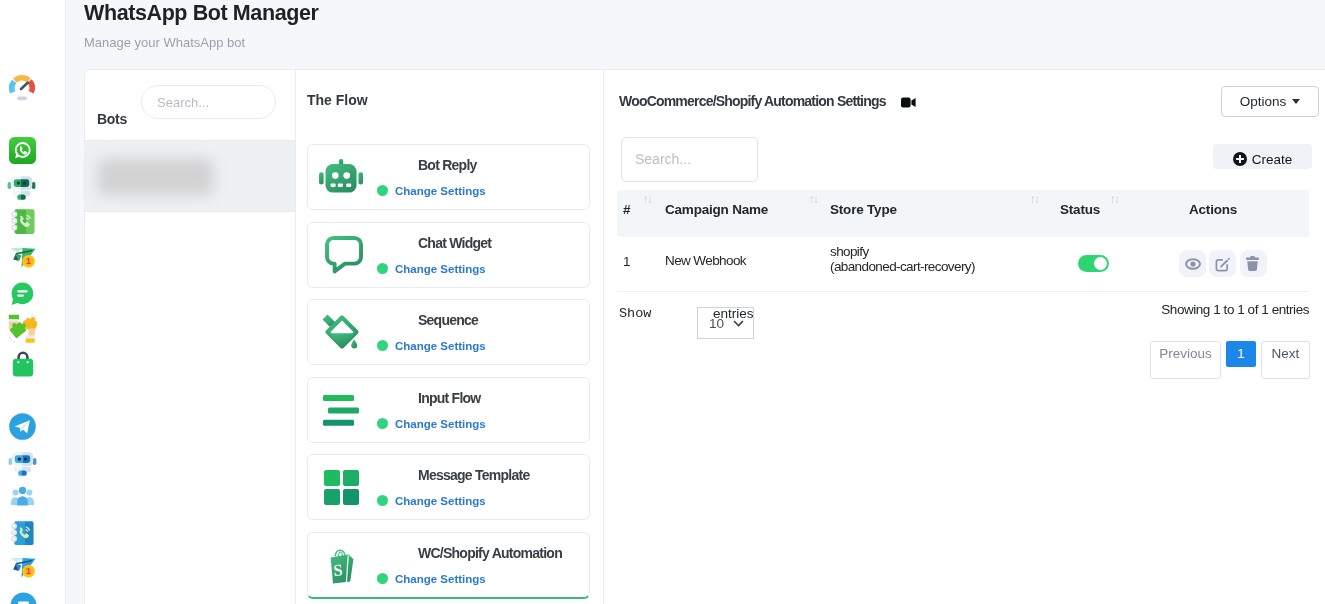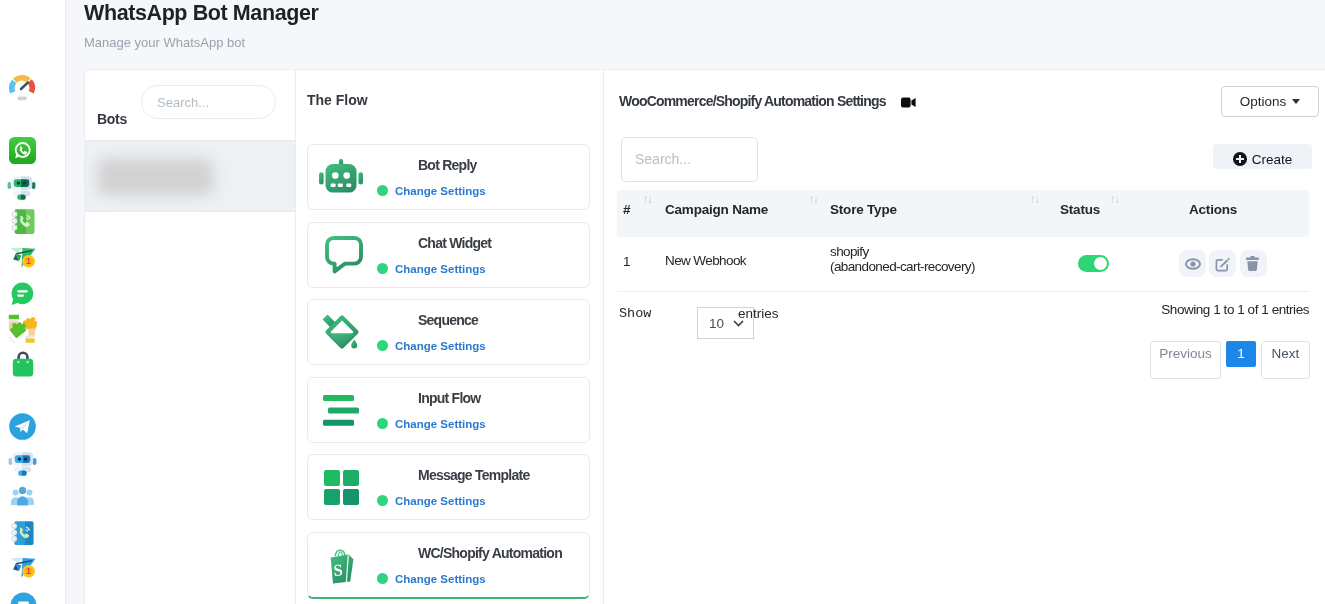--- a/index.html
+++ b/index.html
@@ -50,21 +50,21 @@
 
 #toggle { position:absolute; left:993px; top:185px; width:31px; height:17px; background:#2fd573; border-radius:9px; }
 #toggle i { position:absolute; right:2px; top:2px; width:13px; height:13px; background:#fff; border-radius:50%; }
 .abtn { position:absolute; top:180px; width:27px; height:27px; background:#f0f3f7; border-radius:8px; }
 .abtn svg { position:absolute; left:5.5px; top:5.5px; }
 
 #showrow { position:absolute; left:534px; top:236px; font-size:13.5px; color:#22272d;font-family:Liberation Mono, monospace; }
 #pgsel { position:absolute; left:569px; top:237px; width:57px; height:32px; border:1px solid #ced4da; border-radius:0; background:#fff;margin-left:43px; }
 #pgsel span { position:absolute; left:11px; top:8px; font-size:13.5px; color:#495057; }
 #pgsel svg { position:absolute; right:9px; top:12px; }
-#entries { position:absolute; left:653px; top:236px; font-size:13.5px; color:#22272d; }
+#entries { position:absolute; left:628px; top:236px; font-size:13.5px; color:#22272d; }
 #showing { position:absolute; right:24px; top:232px; font-size:13.5px; color:#22272d; letter-spacing:-0.45px; }
 .pgbtn { position:absolute; top:271px; height:38px; border:1px solid #dee2e6; background:#fff; border-radius:3px; font-size:13.5px; line-height:24px; text-align:center; }
 #prev { left:1065px; width:71px; color:#7f8893; }
 #pg1 { position:absolute; left:1141px; top:271px; width:30px; height:26px; background:#1d87e9; border-radius:2px; color:#fff; font-size:13.5px; line-height:26px; text-align:center; }
 #next { left:1176px; width:49px; color:#4a5561; }
 </style>
 </head>
 <body>
 <svg width="0" height="0" style="position:absolute">
   <defs>

